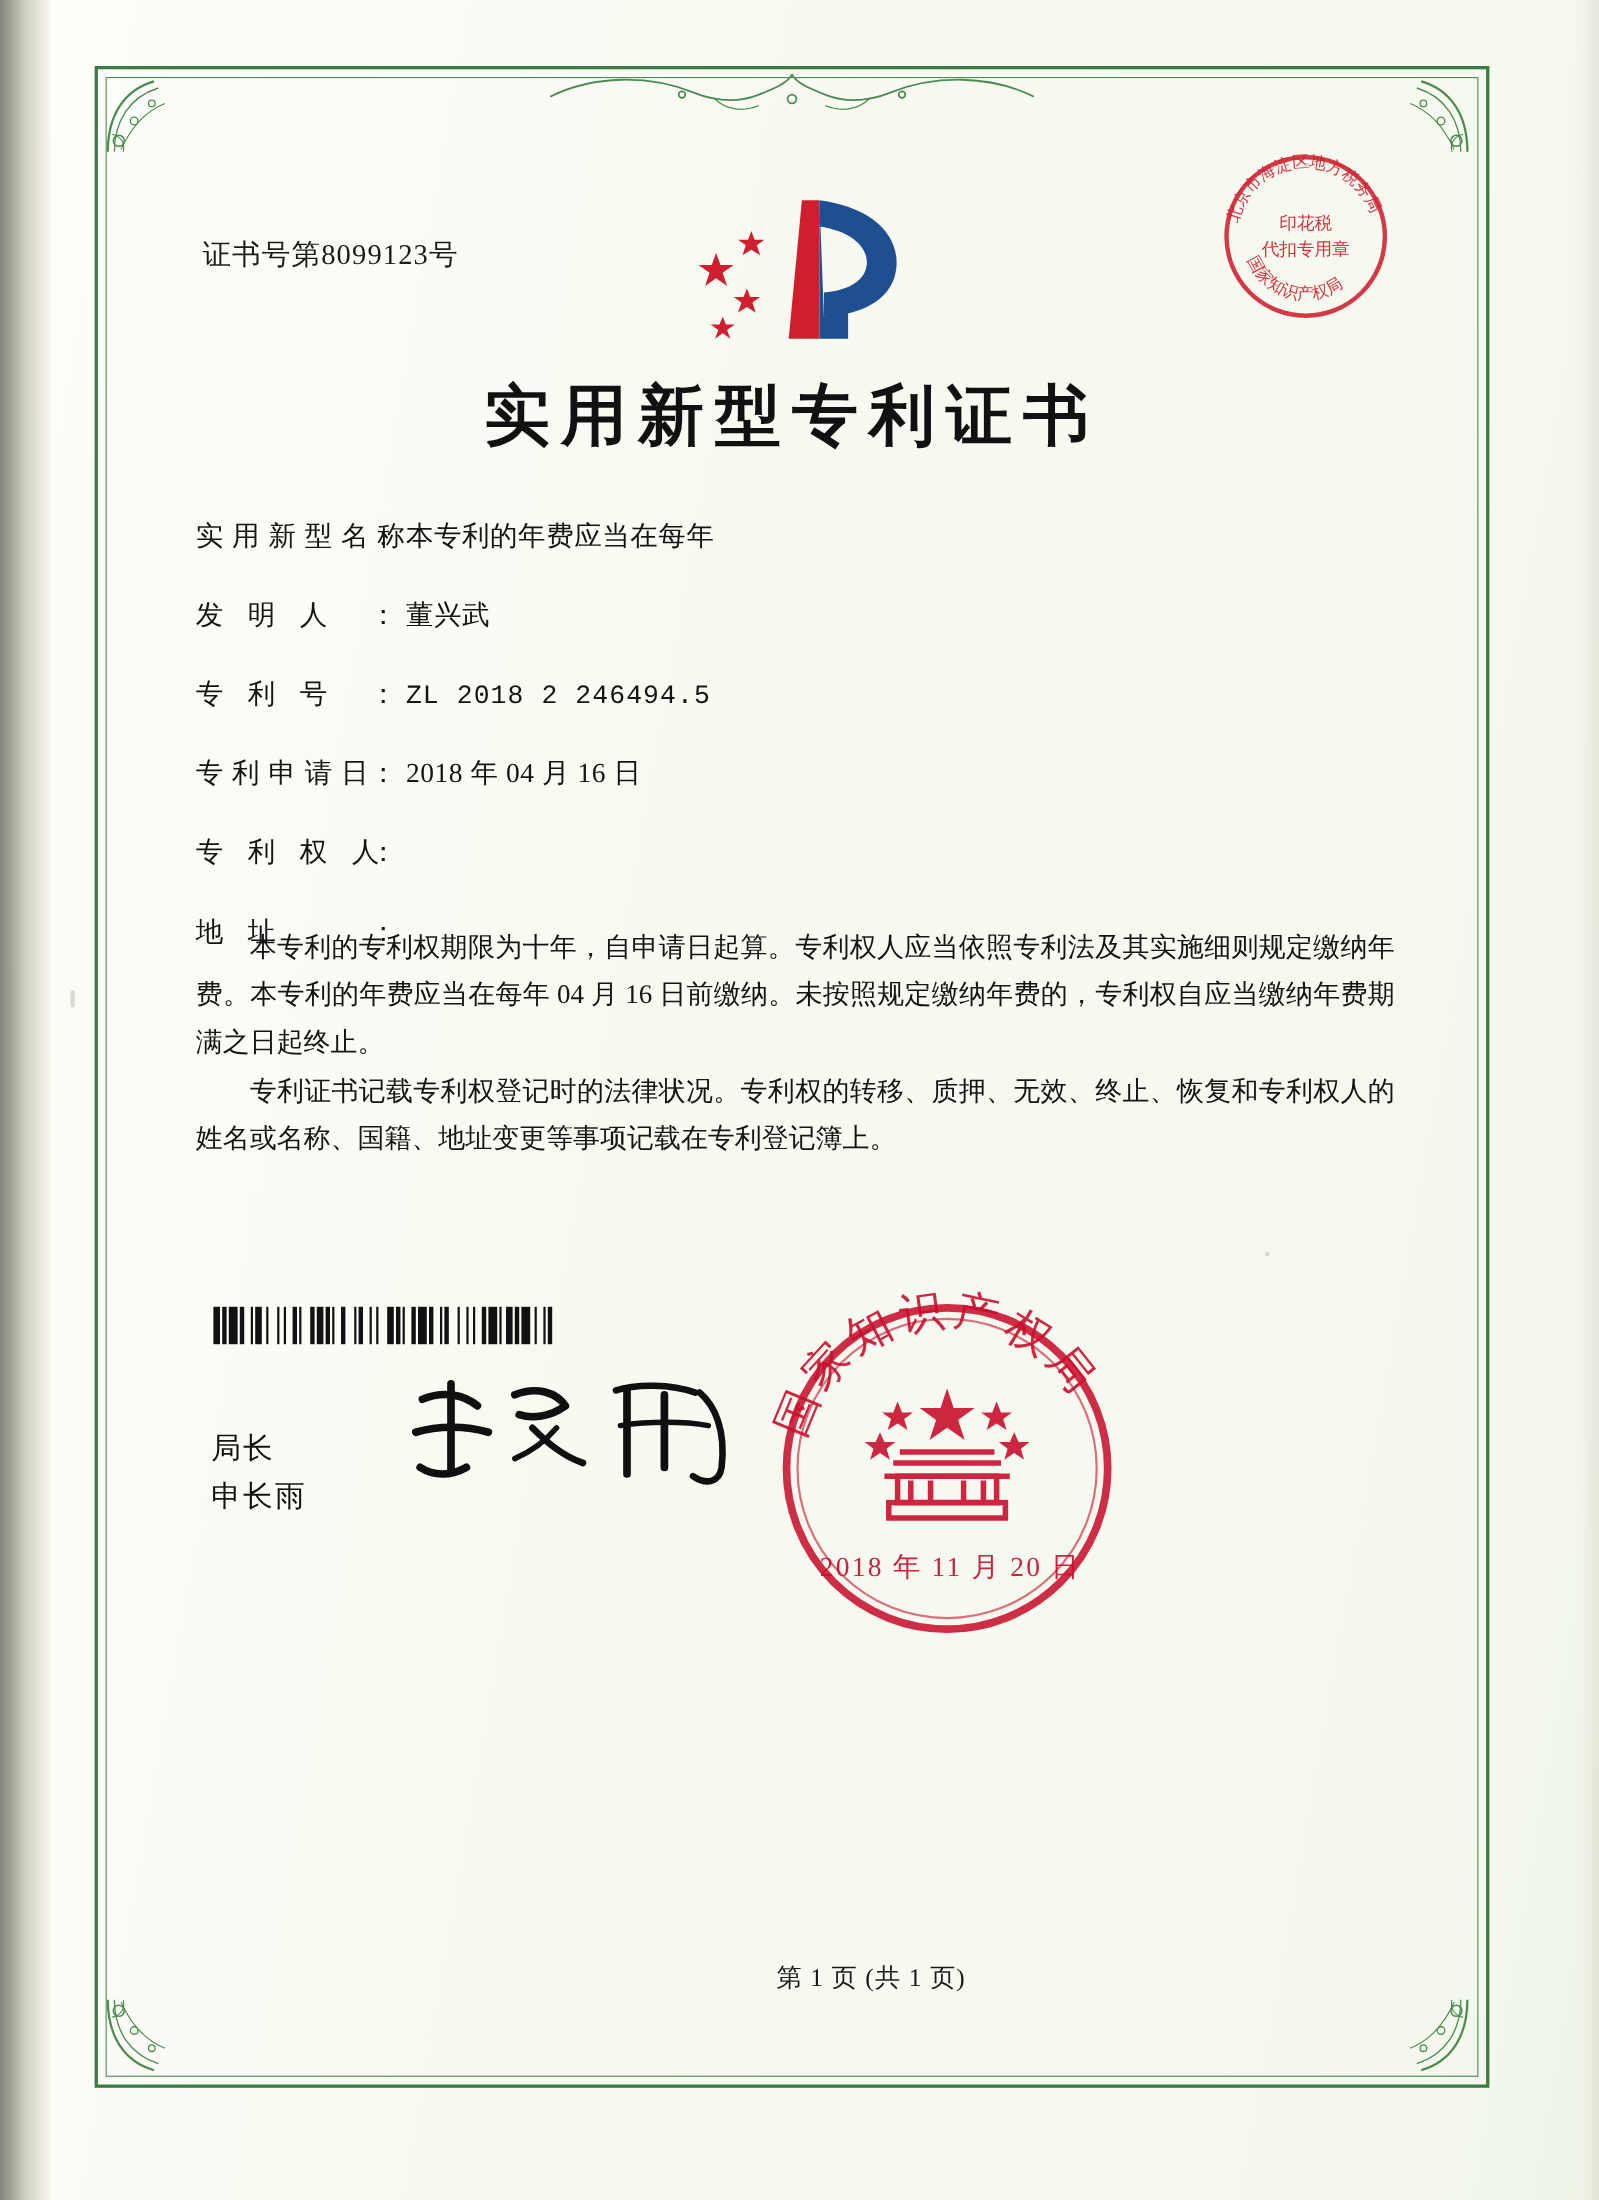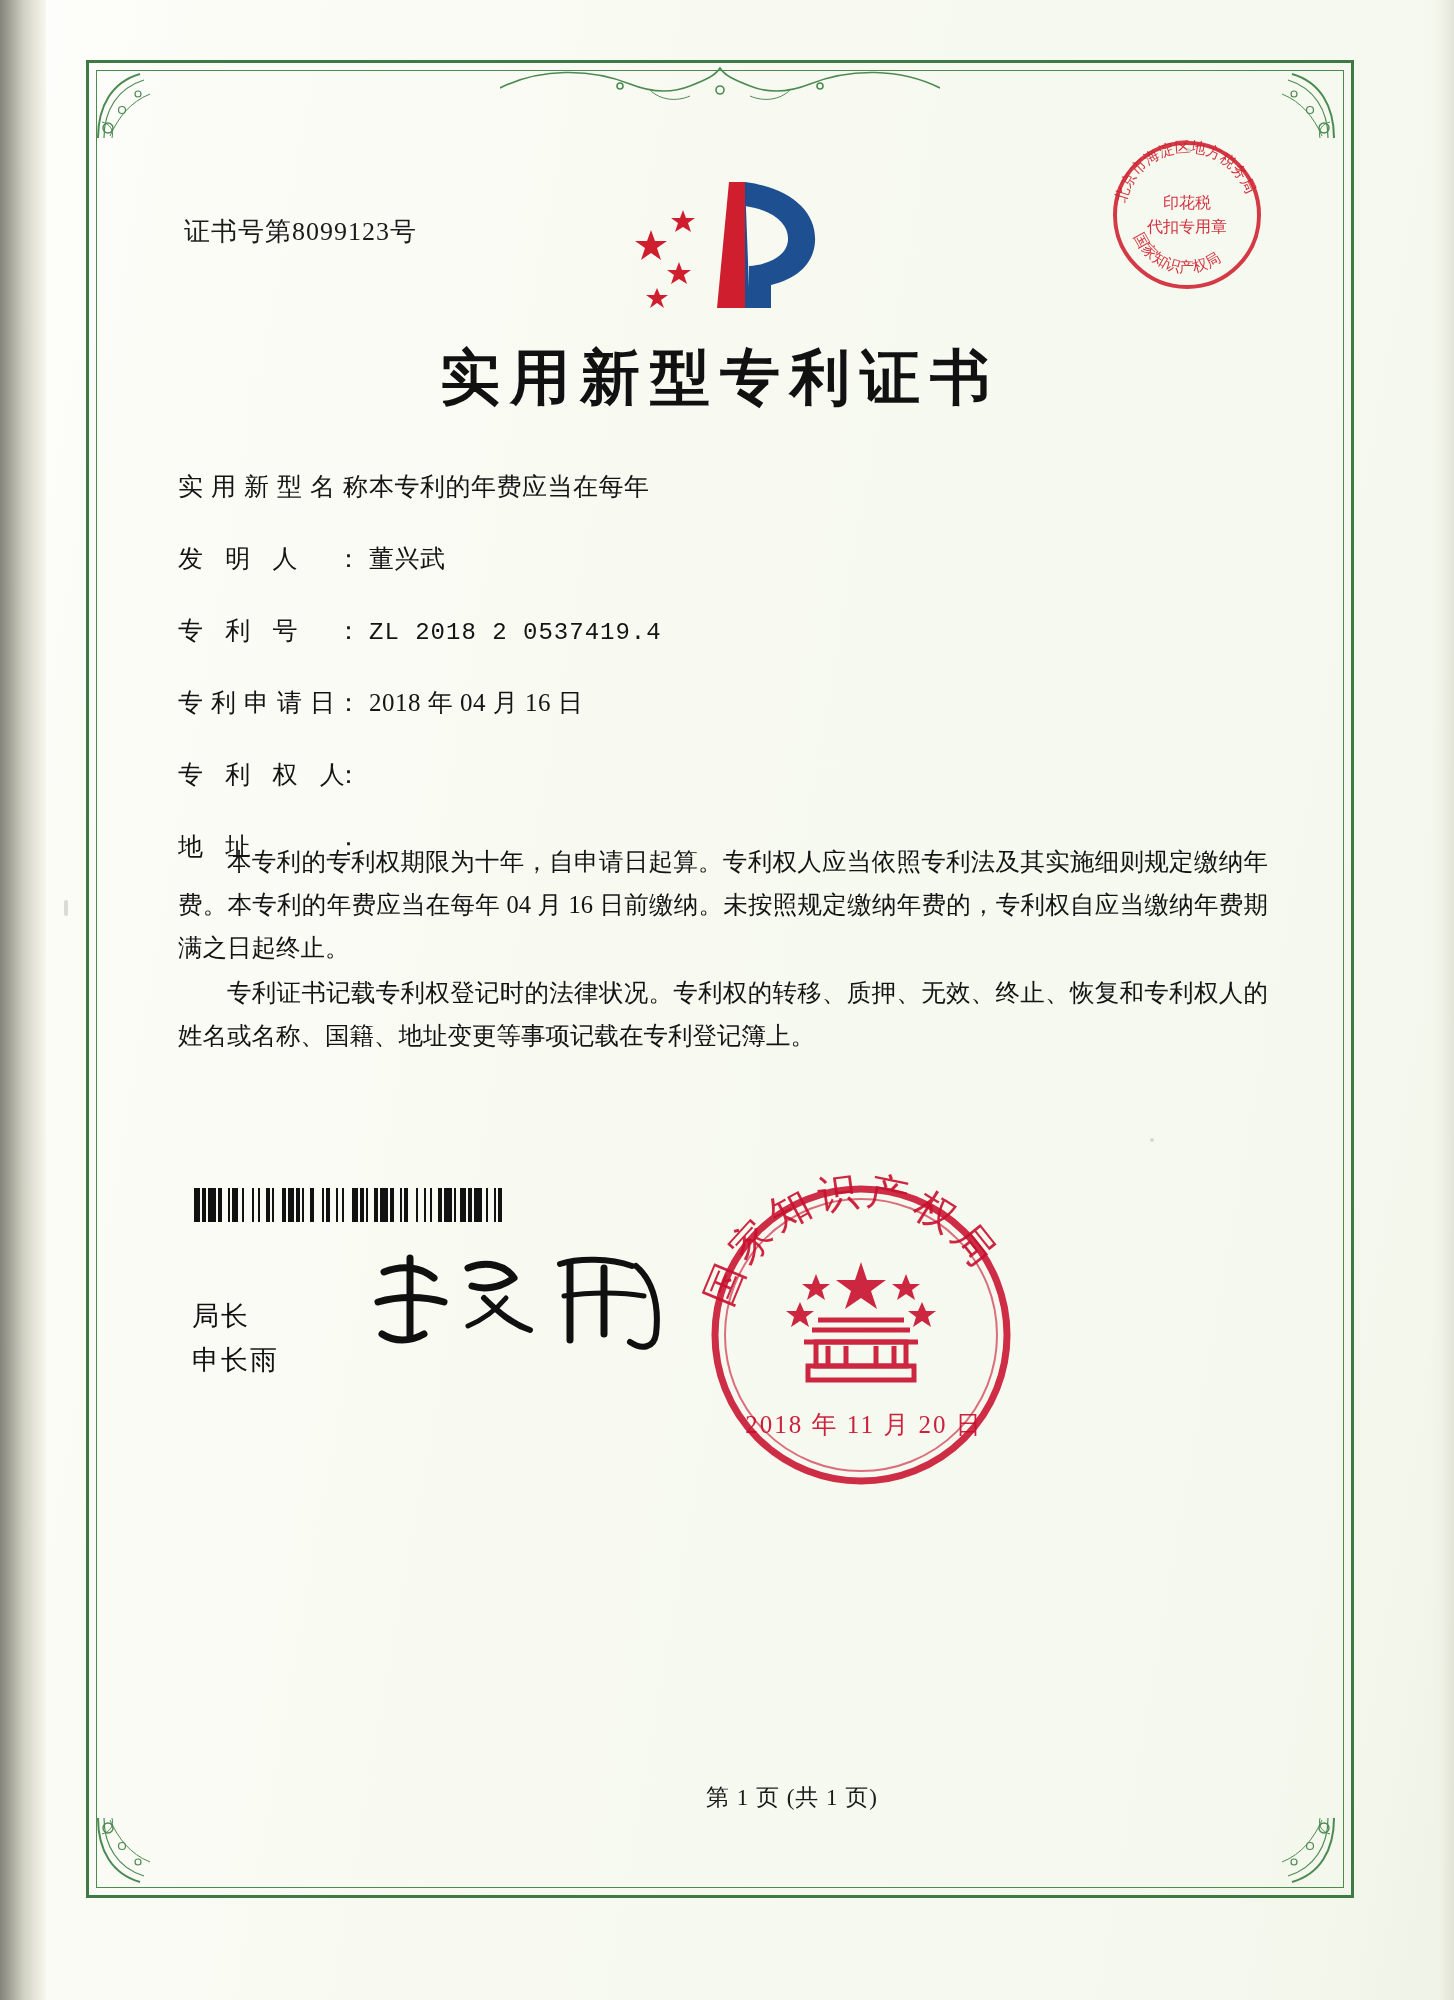--- a/index.html
+++ b/index.html
@@ -392,21 +392,21 @@
           <span class="lbl-txt">发  明  人</span>
         </span>
         <span class="field-colon">：</span>
         <span class="field-value">董兴武</span>
       </div>
       <div class="field-row">
         <span class="field-label">
           <span class="lbl-txt">专  利  号</span>
         </span>
         <span class="field-colon">：</span>
-        <span class="field-value mono">ZL 2018 2 0537419.4</span>
+        <span class="field-value mono">ZL 2018 2 246494.5</span>
       </div>
       <div class="field-row">
         <span class="field-label">
           <span class="lbl-txt">专利申请日</span>
         </span>
         <span class="field-colon">：</span>
         <span class="field-value">2018 年 04 月 16 日</span>
       </div>
       <div class="field-row">
         <span class="field-label">

